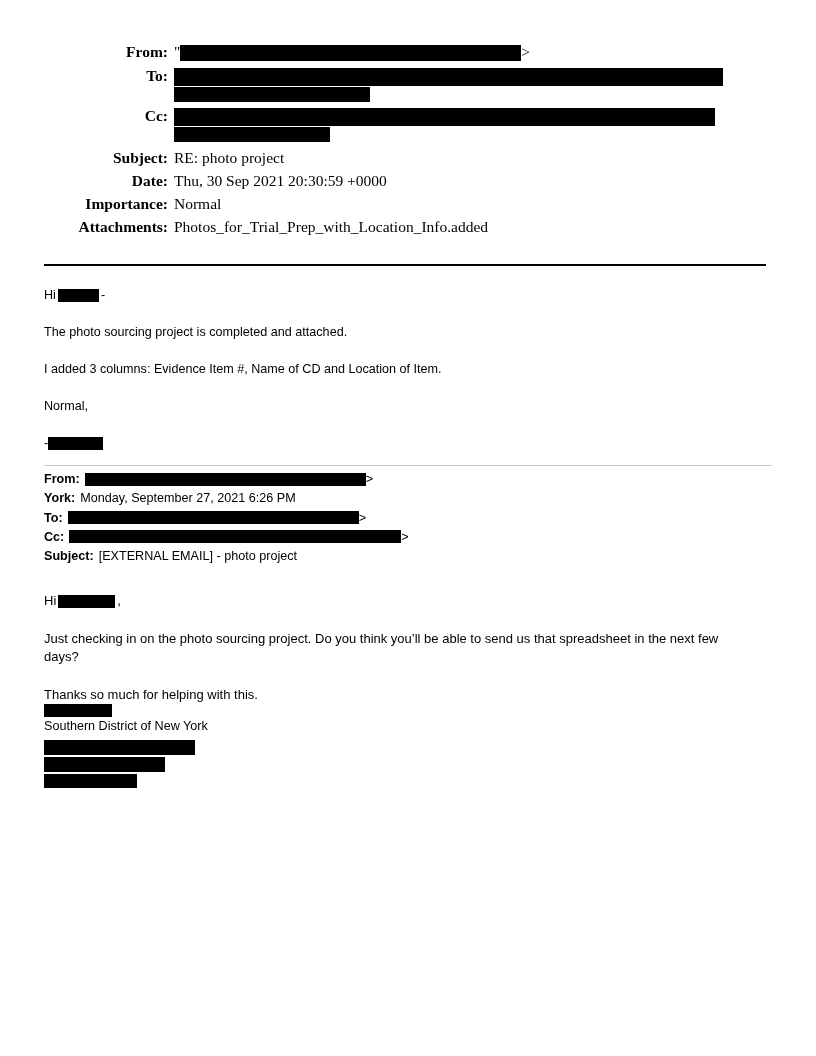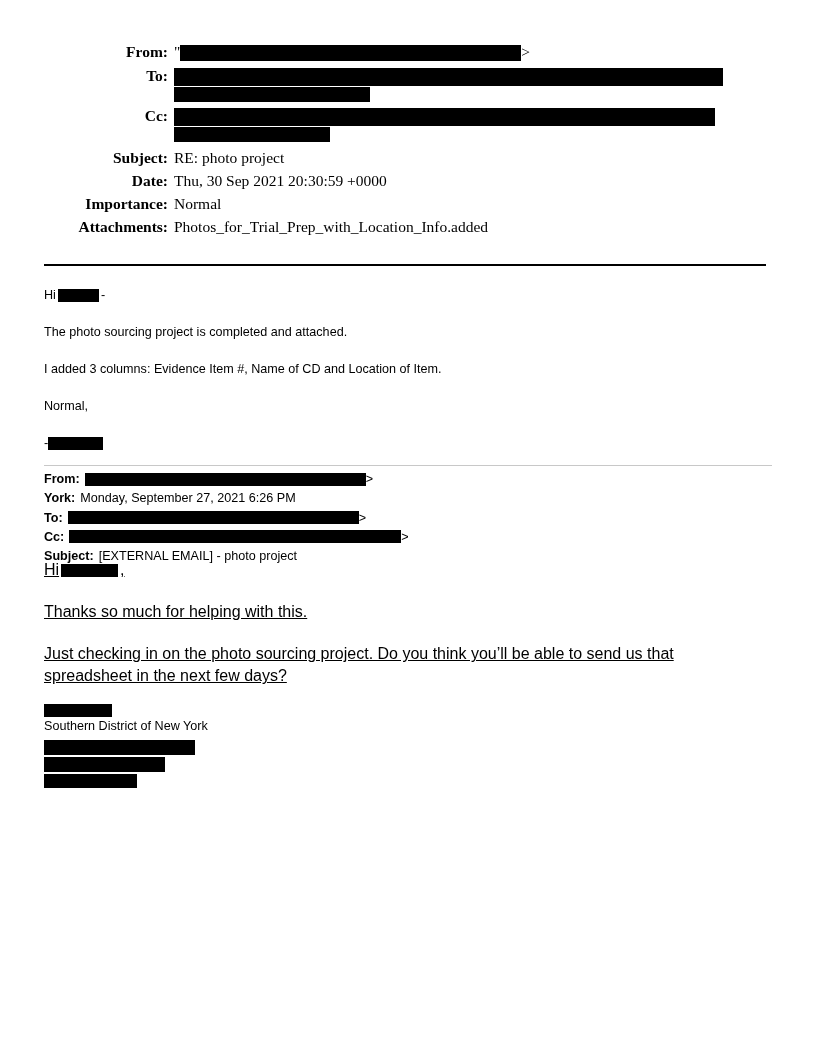--- a/index.html
+++ b/index.html
@@ -115,25 +115,24 @@
     font-size: 12.6px;
     line-height: 1.45;
   }
   .qh-row { display: flex; align-items: center; margin-bottom: 1px; }
   .qh-label { font-weight: bold; margin-right: 5px; white-space: nowrap; }
   .qh-val { white-space: nowrap; text-align: right; }
 
   .quoted-body {
     position: absolute;
     left: 44px;
-    top: 559px;
+    top: 592px;
     width: 730px;
-    font-size: 16px;
+    font-size: 13px;
     line-height: 1.38;
-    text-decoration: underline;
   }
   .quoted-body .para { margin: 0 0 20px 0; }
 
   .sig {
     position: absolute;
     left: 44px;
     top: 704px;
     width: 400px;
     font-size: 12.6px;
     line-height: 1.42;
@@ -245,23 +244,23 @@
     </div>
 
   </div>
 
   <div class="quoted-body">
 
     <p class="para">
       <span>Hi</span><span class="rd" style="width:57px;height:13px;margin:0 2px;"></span><span>,</span>
     </p>
 
+    <p class="para" style="width:706px;">Just checking in on the photo sourcing project. Do you think you’ll be able to send us that spreadsheet in the next few days?</p>
+
     <p class="para">Thanks so much for helping with this.</p>
-
-    <p class="para" style="width:706px;">Just checking in on the photo sourcing project. Do you think you’ll be able to send us that spreadsheet in the next few days?</p>
 
   </div>
 
   <div class="sig">
     <div class="sig-line">
       <span class="rd-block" style="width:68px;height:13px;"></span>
     </div>
     <div class="sig-line">Southern District of New York</div>
     <div class="sig-line" style="margin-top:4px;">
       <span class="rd-block" style="width:151px;height:15px;"></span>

